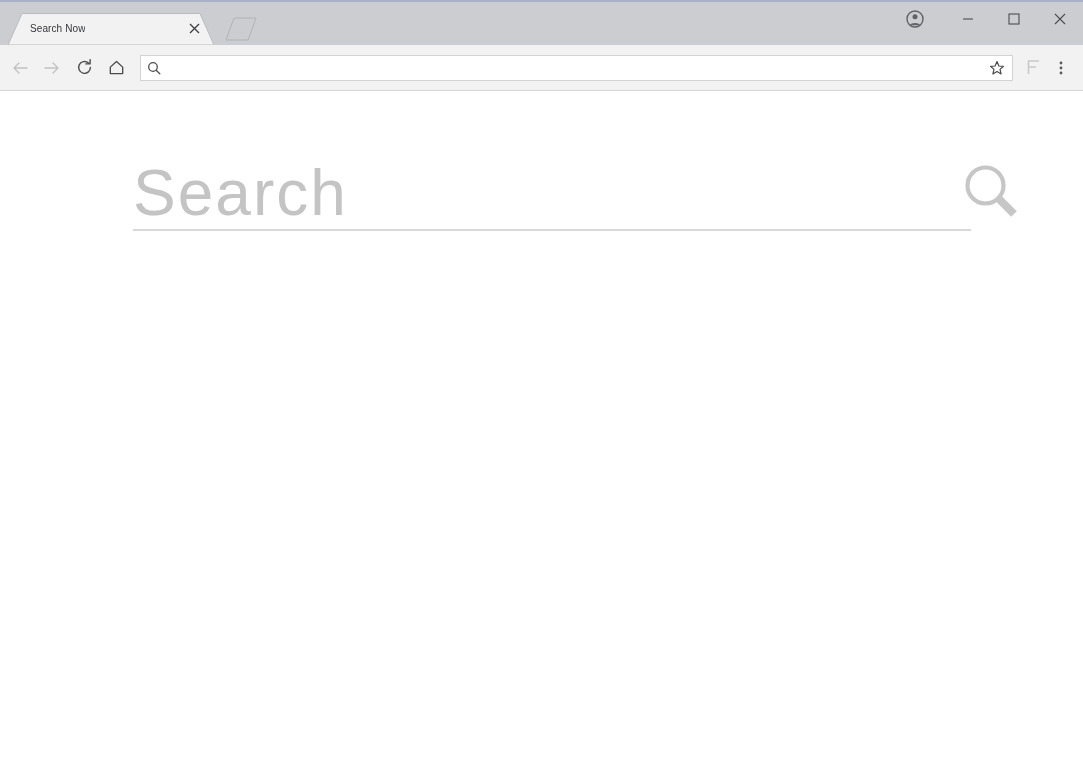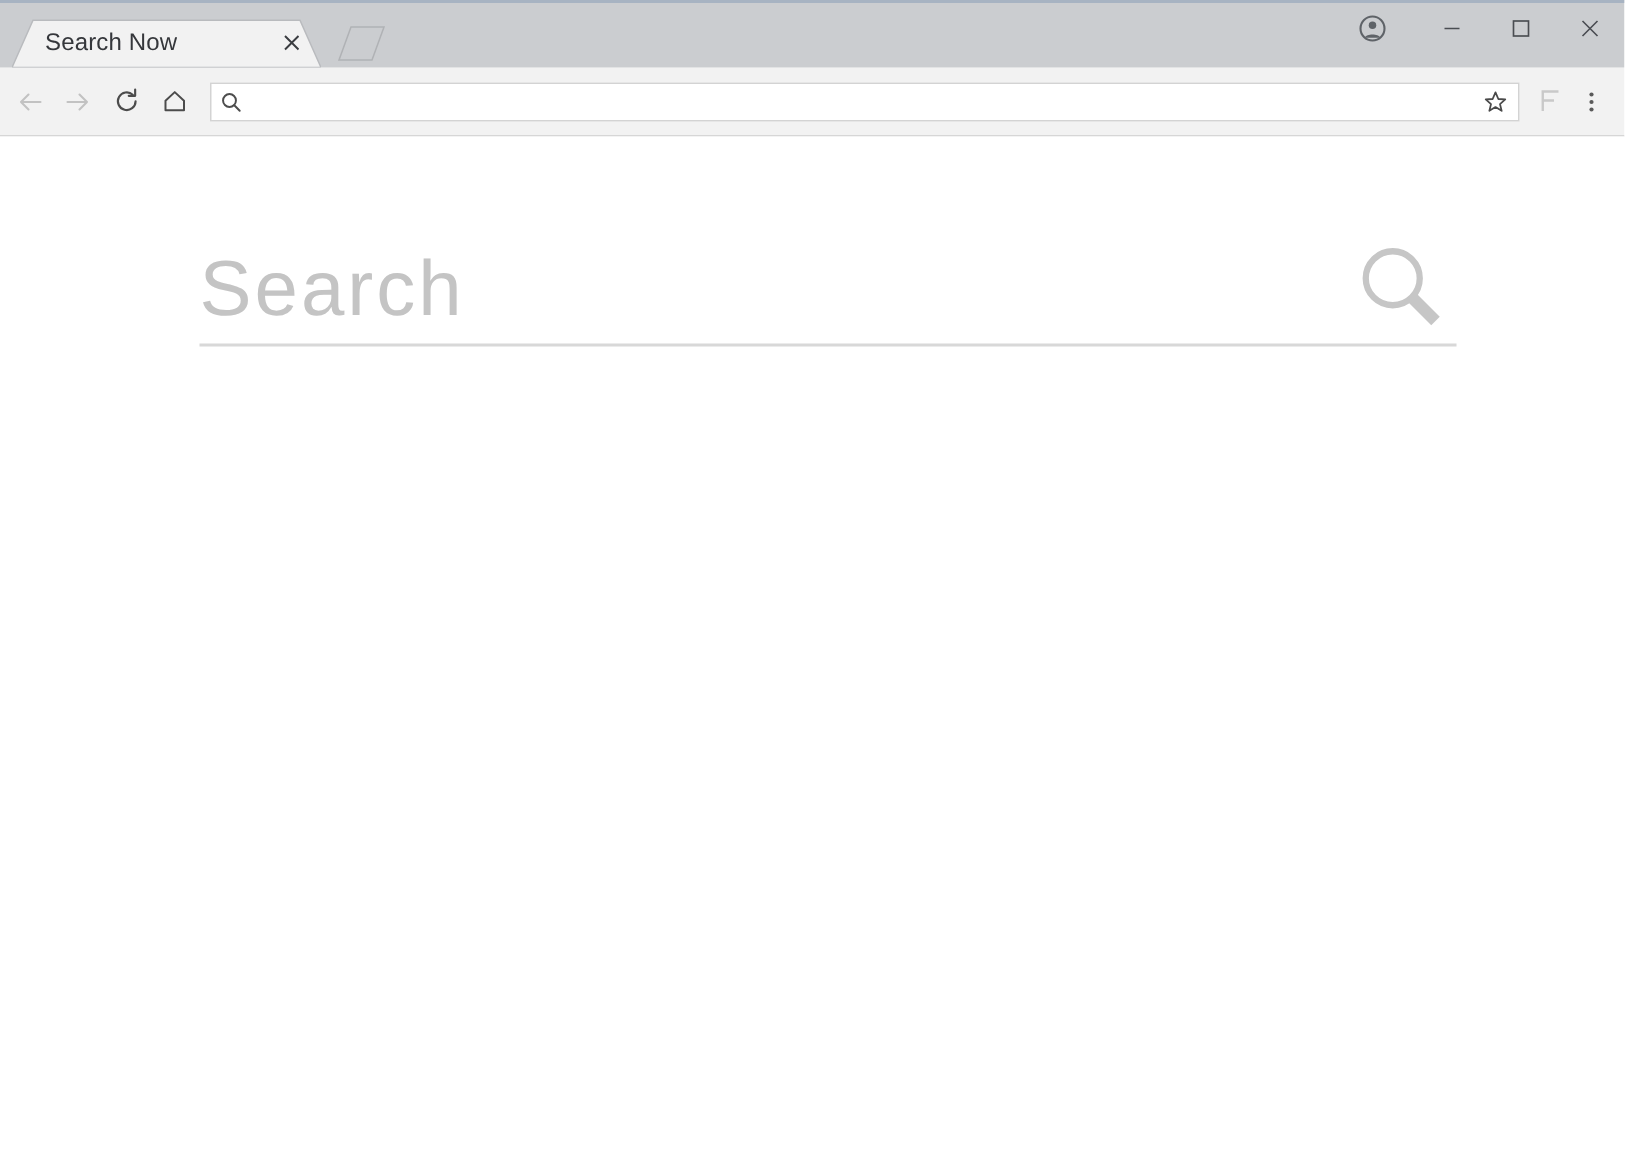--- a/index.html
+++ b/index.html
@@ -58,21 +58,21 @@
     position: absolute;
     left: 0;
     top: 0;
     width: 100%;
     height: 100%;
   }
   .tab-label {
     position: relative;
     z-index: 2;
     margin-left: 22px;
-    font-size: 16px;
+    font-size: 10px;
     color: #35373b;
     white-space: nowrap;
     overflow: hidden;
     text-overflow: ellipsis;
     max-width: 140px;
     letter-spacing: .1px;
   }
   .tab-close {
     position: relative;
     z-index: 2;
@@ -223,21 +223,21 @@
     box-sizing: border-box;
   }
 
   .search-field {
     flex: 1 1 auto;
     border: none;
     outline: none;
     background: transparent;
     font-family: "Liberation Sans", sans-serif;
     font-weight: 100;
-    font-size: 52px;
+    font-size: 64px;
     line-height: 1;
     letter-spacing: 2px;
     color: #8a8a8a;
     padding: 0;
     height: 72px;
   }
   .search-field::placeholder {
     color: #c4c4c4;
     font-weight: 100;
     letter-spacing: 2px;

